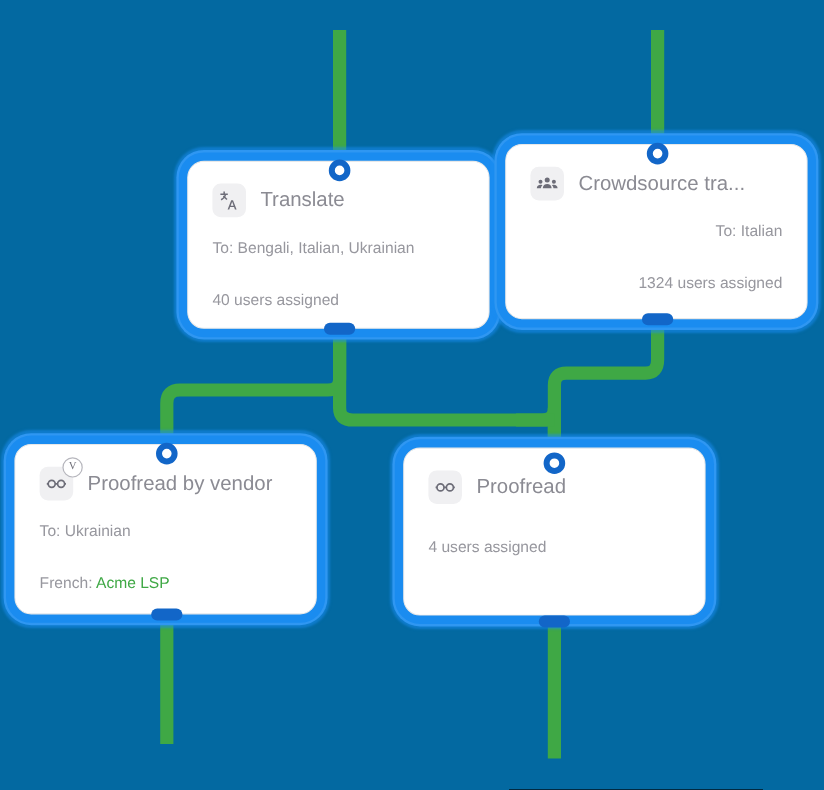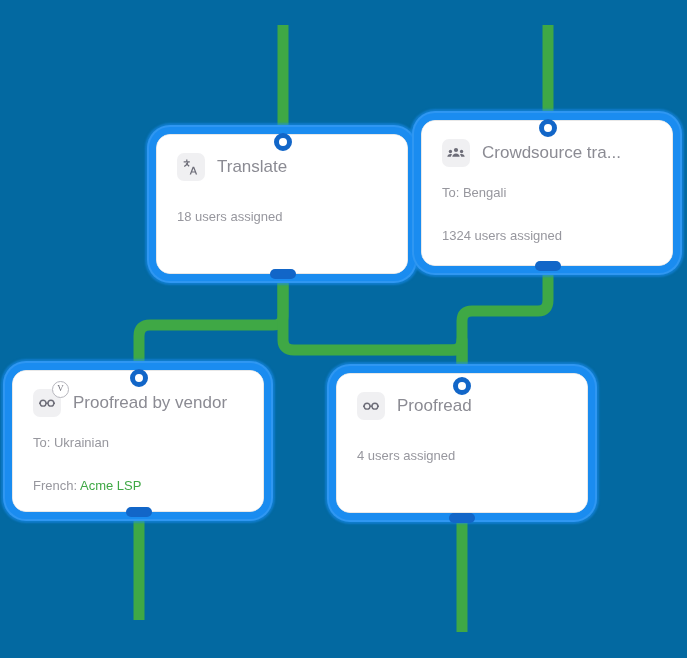--- a/index.html
+++ b/index.html
@@ -154,44 +154,45 @@
               <path d="M3.2 5.1h7.4v1.5H3.2z"></path>
               <path d="M6.2 3.0h1.5v2.6H6.2z"></path>
               <path d="M8.9 6.4c-.5 2.4-2.1 4.4-4.6 5.6l-.8-1.3c2.2-1 3.5-2.6 3.9-4.6z"></path>
               <path d="M5.6 8.2l1.1-1 3.6 3.3-1.1 1.1z"></path>
               <path d="M14.0 11.8h1.8l3.6 9.2h-1.7l-.85-2.3h-3.95L12.1 21h-1.7zm2.4 5.5l-1.45-3.9-1.45 3.9z"></path>
             </g>
           </svg>
         </span>
         <span class="node-title">Translate</span>
       </div>
-      <div class="node-row">18 users assigned</div>
+      <div class="node-row">To: Bengali, Italian, Ukrainian</div>
+      <div class="node-row">40 users assigned</div>
     </div>
   </div>
   <div class="port-in" style="left:274px; top:133px;"></div>
   <div class="port-out" style="left:270px; top:269px;"></div>
 
-  <div class="node" style="left:421px; top:120px; width:252px; height:146px;">
+  <div class="node" style="left:421px; top:120px; width:252px; height:146px;text-align:right;">
     <div class="node-inner">
       <div class="node-head">
         <span class="node-icon">
           <svg width="20" height="20" viewBox="0 0 24 24">
             <g fill="#6d6d78">
               <circle cx="12" cy="8.4" r="2.5"></circle>
               <path d="M7.6 16.6c0-2.5 2.0-4.1 4.4-4.1s4.4 1.6 4.4 4.1z"></path>
               <circle cx="5.3" cy="10.2" r="2.0"></circle>
               <path d="M1.6 16.6c0-2.1 1.7-3.4 3.7-3.4 .7 0 1.4.15 1.95.45-.9.8-1.45 1.85-1.55 2.95z"></path>
               <circle cx="18.7" cy="10.2" r="2.0"></circle>
               <path d="M22.4 16.6h-4.1c-.1-1.1-.65-2.15-1.55-2.95.55-.3 1.25-.45 1.95-.45 2.0 0 3.7 1.3 3.7 3.4z"></path>
             </g>
           </svg>
         </span>
         <span class="node-title">Crowdsource tra...</span>
       </div>
-      <div class="node-row">To: Bengali</div>
+      <div class="node-row">To: Italian</div>
       <div class="node-row">1324 users assigned</div>
     </div>
   </div>
   <div class="port-in" style="left:539px; top:119px;"></div>
   <div class="port-out" style="left:535px; top:261px;"></div>
 
   <div class="node" style="left:12px; top:370px; width:252px; height:142px;">
     <div class="node-inner">
       <div class="node-head">
         <span class="node-icon">

